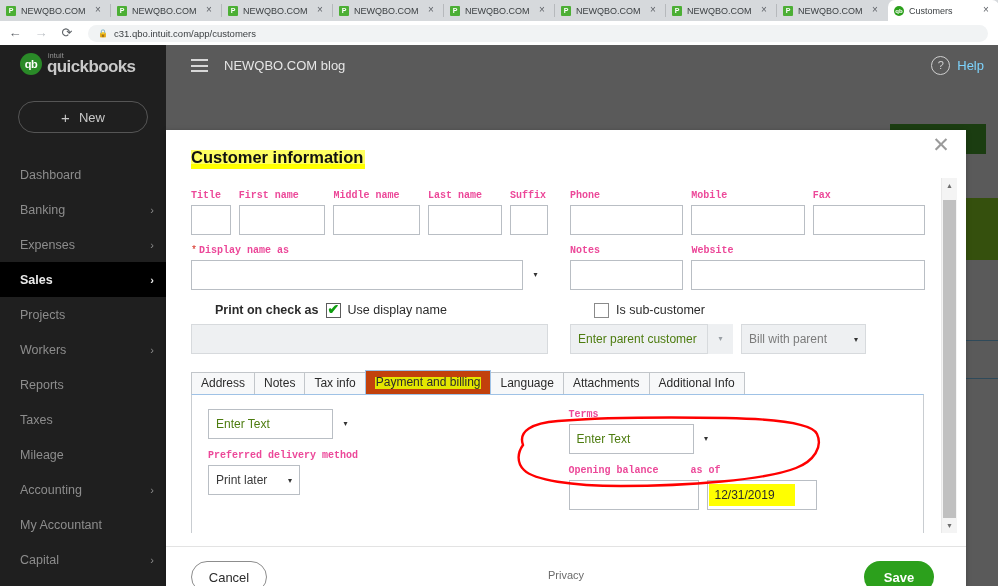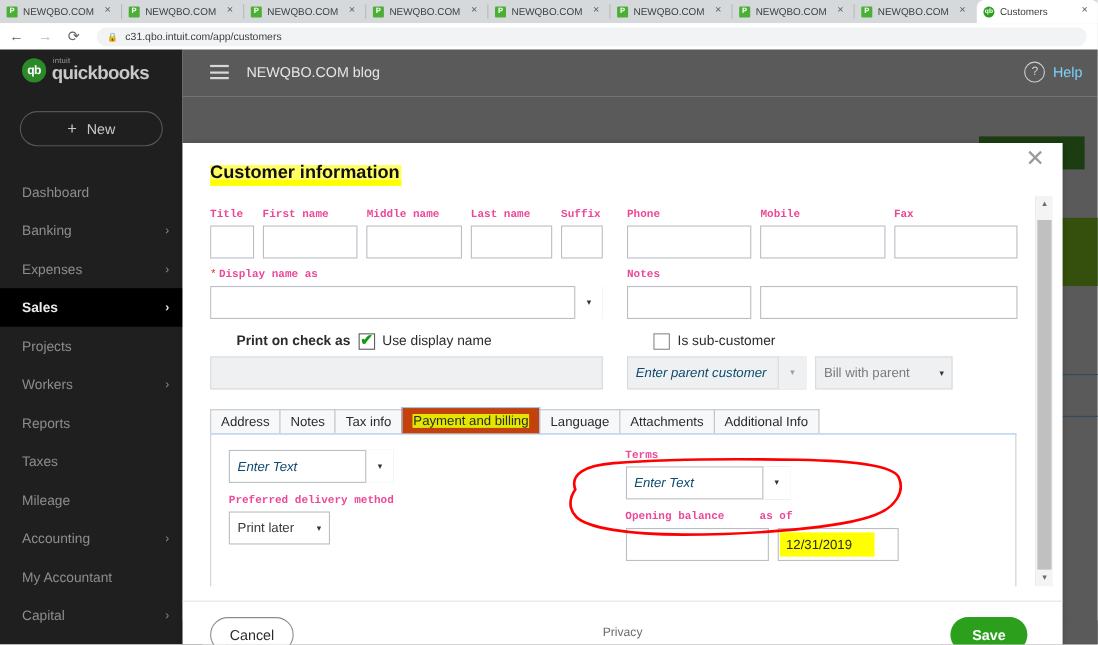--- a/index.html
+++ b/index.html
@@ -121,21 +121,21 @@
   #vscroll .track { position:absolute; top:15px; bottom:15px; left:0; width:15px; background:#f4f4f4; }
   #vscroll .thumb { position:absolute; top:22px; left:1px; width:13px; height:318px; background:#c0c0c0; }
 
   
   .fieldlabel { font-size:10px; color:#ec4899; font-weight:bold; margin-bottom:4px; display:block;font-family:Liberation Mono, monospace; }
   .fieldlabel.req::before { content:"*"; color:#d52b1e; margin-right:2px; font-weight:normal; }
   .inp {
     border:1px solid #b9bec4; background:#fff; height:30px; width:100%;
     font-size:12px; color:#2b2b2b; padding:0 7px; line-height:28px;
   }
-  .inp.ph { color:#0c4a6e; font-style:italic; }
+  .inp.ph { color:#4d7c0f; }
   .inp.disabled { background:#eef0f2; border-color:#d7dadd; }
   .row { display:flex; }
   .combo { position:relative; }
   .combo .caret {
     position:absolute; right:0; top:0; width:26px; height:30px;
     border-left:1px solid #b9bec4; font-size:8px; color:#333;
     line-height:30px; text-align:center; background:#fff;
   }
   .combo.disabled .caret { background:#eef0f2; border-left-color:#d7dadd; color:#9aa0a6; }
 
@@ -465,20 +465,23 @@
                     <div class="inp"></div>
                   </div>
                 <div style="width:119px;">
                     <div class="inp"></div>
                   </div>
               </div>
               <div class="row" style="gap:8px; margin-top:10px;">
                 <div style="width:120px;">
                     <span class="fieldlabel">Notes</span>
                   </div>
+                <div style="width:247px;">
+                    <span class="fieldlabel">Website</span>
+                  </div>
               </div>
               <div class="row" style="gap:8px;">
                 <div style="width:120px;">
                     <div class="inp"></div>
                   </div>
                 <div style="width:247px;">
                     <div class="inp"></div>
                   </div>
               </div>
 

